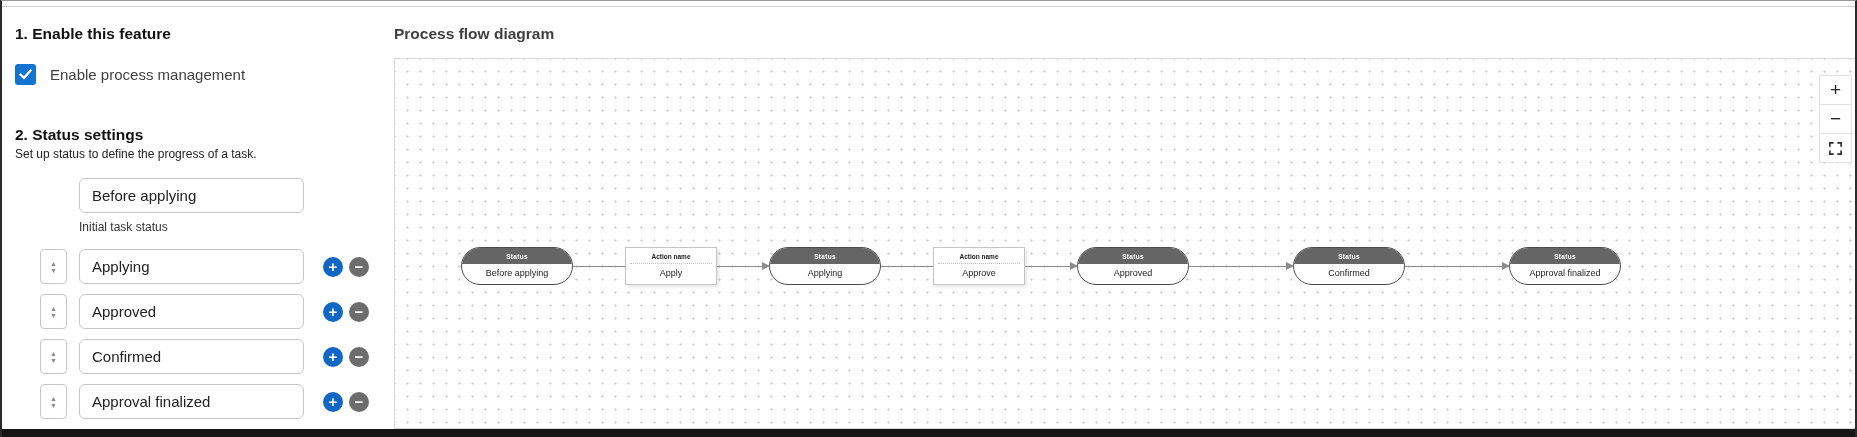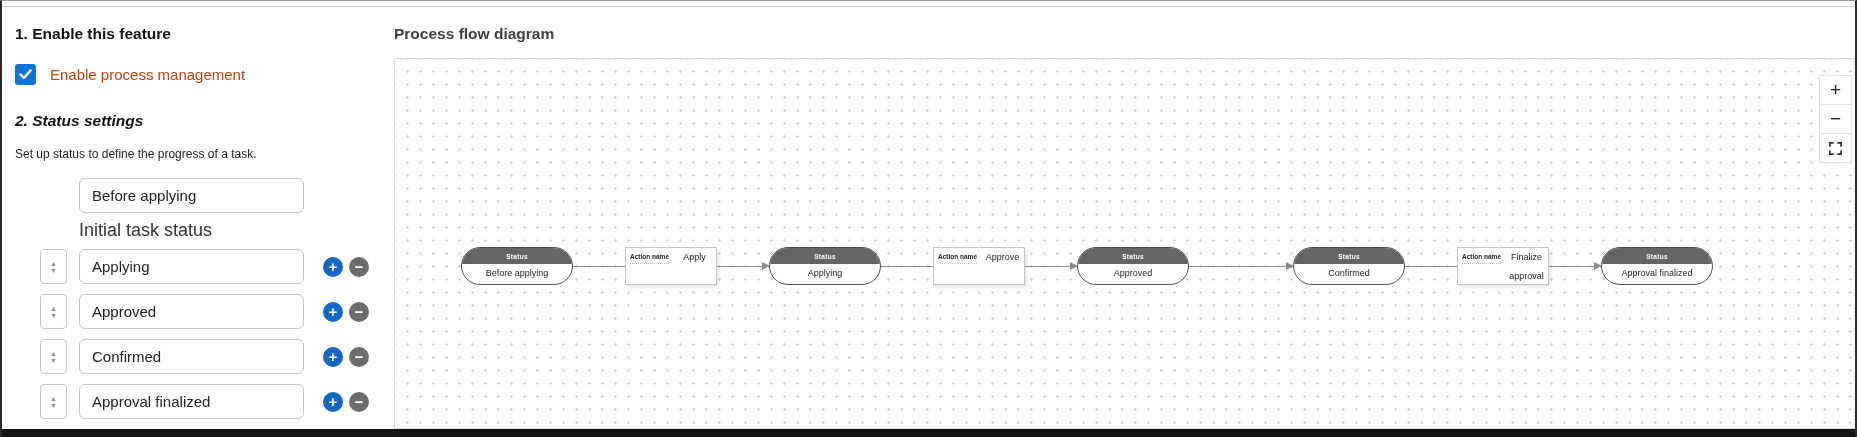--- a/index.html
+++ b/index.html
@@ -11,35 +11,35 @@
     background:#fff; overflow:hidden;
     border-left:2px solid #2b2b2b; border-right:2px solid #2b2b2b; border-top:1px solid #9a9a9a;
   }
   .top-hairline { position:absolute; left:0; right:0; top:5px; height:1px; background:#cfcfcf; }
   .bottom-bar { position:absolute; left:0; right:0; bottom:0; height:8px; background:#151515; }
 
   
   .left-panel { position:absolute; left:13px; top:0; width:375px; height:428px; }
   .section-heading { position:absolute; left:0; font-size:15.5px; font-weight:bold; color:#111; white-space:nowrap; }
   .h-enable { top:24px; }
-  .h-status { top:111px;font-style:italic; }
+  .h-status { top:125px; }
   .section-desc { position:absolute; left:0; top:146px; font-size:12px; color:#222; white-space:nowrap; }
 
   .checkbox-row { position:absolute; left:0; top:63px; display:flex; align-items:center; }
   .checkbox { width:21px; height:21px; border-radius:3px; background:#1273d0; display:flex; align-items:center; justify-content:center; flex:none; cursor:pointer; }
   .checkbox svg { display:block; }
-  .checkbox-label { margin-left:14px; font-size:15px; color:#c2410c; white-space:nowrap; }
+  .checkbox-label { margin-left:14px; font-size:15px; color:#404040; white-space:nowrap; }
 
   .text-input {
     width:225px; height:35px; border:1px solid #c6c6c6; border-radius:6px;
     font-family:"Liberation Sans", sans-serif; font-size:15px; color:#222;
     padding:0 12px; background:#fff; outline:none;
   }
   .initial-input { position:absolute; left:64px; top:177px; }
-  .initial-label { position:absolute; left:64px; top:219px; font-size:18px; color:#333; }
+  .initial-label { position:absolute; left:64px; top:219px; font-size:12px; color:#333; }
 
   .status-rows { position:absolute; left:0; top:248px; }
   .status-row { display:flex; align-items:center; height:35px; margin-bottom:10px; }
   .spinner {
     width:27px; height:35px; margin-left:25px; border:1px solid #c6c6c6; border-radius:4px;
     background:#fff; display:flex; flex-direction:column; align-items:center; justify-content:center;
     cursor:pointer; flex:none;
   }
   .spinner .arr { font-size:7px; line-height:7px; color:#8a8a8a; }
   .status-row .text-input { margin-left:12px; flex:none; }
@@ -62,21 +62,21 @@
 
   .flow { position:absolute; left:66px; top:188px; height:38px; display:flex; align-items:center; }
   .node-status {
     width:112px; height:38px; border:1.5px solid #4f4f4f; border-radius:19px;
     overflow:hidden; background:#fff; flex:none; display:flex; flex-direction:column;
   }
   .node-status .hd { height:16px; background:#656565; color:#fff; font-size:6.5px; font-weight:bold; letter-spacing:.3px; text-align:center; line-height:17px; }
   .node-status .bd { flex:1; font-size:9px; color:#1a1a1a; text-align:center; line-height:19px; }
   .node-action {
     width:92px; height:38px; border:1px solid #c4c4c4; background:#fff; flex:none;
-    box-shadow:2px 2px 3px rgba(0,0,0,0.10); display:flex; flex-direction:row;
+    box-shadow:2px 2px 3px rgba(0,0,0,0.10); display:flex; flex-direction:column;
   }
   .node-action .hd { height:16px; font-size:6.5px; font-weight:bold; color:#1a1a1a; text-align:center; line-height:17px; border-bottom:1px dotted #c2c2c2; margin:0 4px; }
   .node-action .bd { flex:1; font-size:9px; color:#1a1a1a; text-align:center; line-height:19px; }
   .connector { width:52px; height:0; border-top:1.5px solid #8c8c8c; position:relative; flex:none; }
   .connector.arrow::after {
     content:''; position:absolute; right:-1px; top:-5px; width:0; height:0;
     border-left:8px solid #8c8c8c; border-top:4.5px solid rgba(0,0,0,0); border-bottom:4.5px solid rgba(0,0,0,0);
   }
 
   .zoom-controls { position:absolute; top:16px; right:4px; width:33px; }
@@ -180,24 +180,20 @@
           <div class="hd">Status</div>
           <div class="bd">Approved</div>
         </div>
         <div class="connector"></div>
         <div class="connector arrow"></div>
         <div class="node-status">
           <div class="hd">Status</div>
           <div class="bd">Confirmed</div>
         </div>
         <div class="connector"></div>
-        <div class="node-action">
-          <div class="hd">Action name</div>
-          <div class="bd">Finalize approval</div>
-        </div>
         <div class="connector arrow"></div>
         <div class="node-status">
           <div class="hd">Status</div>
           <div class="bd">Approval finalized</div>
         </div>
       </div>
 
     <div class="zoom-controls">
       <button class="zoom-btn">
         <span>+</span>

